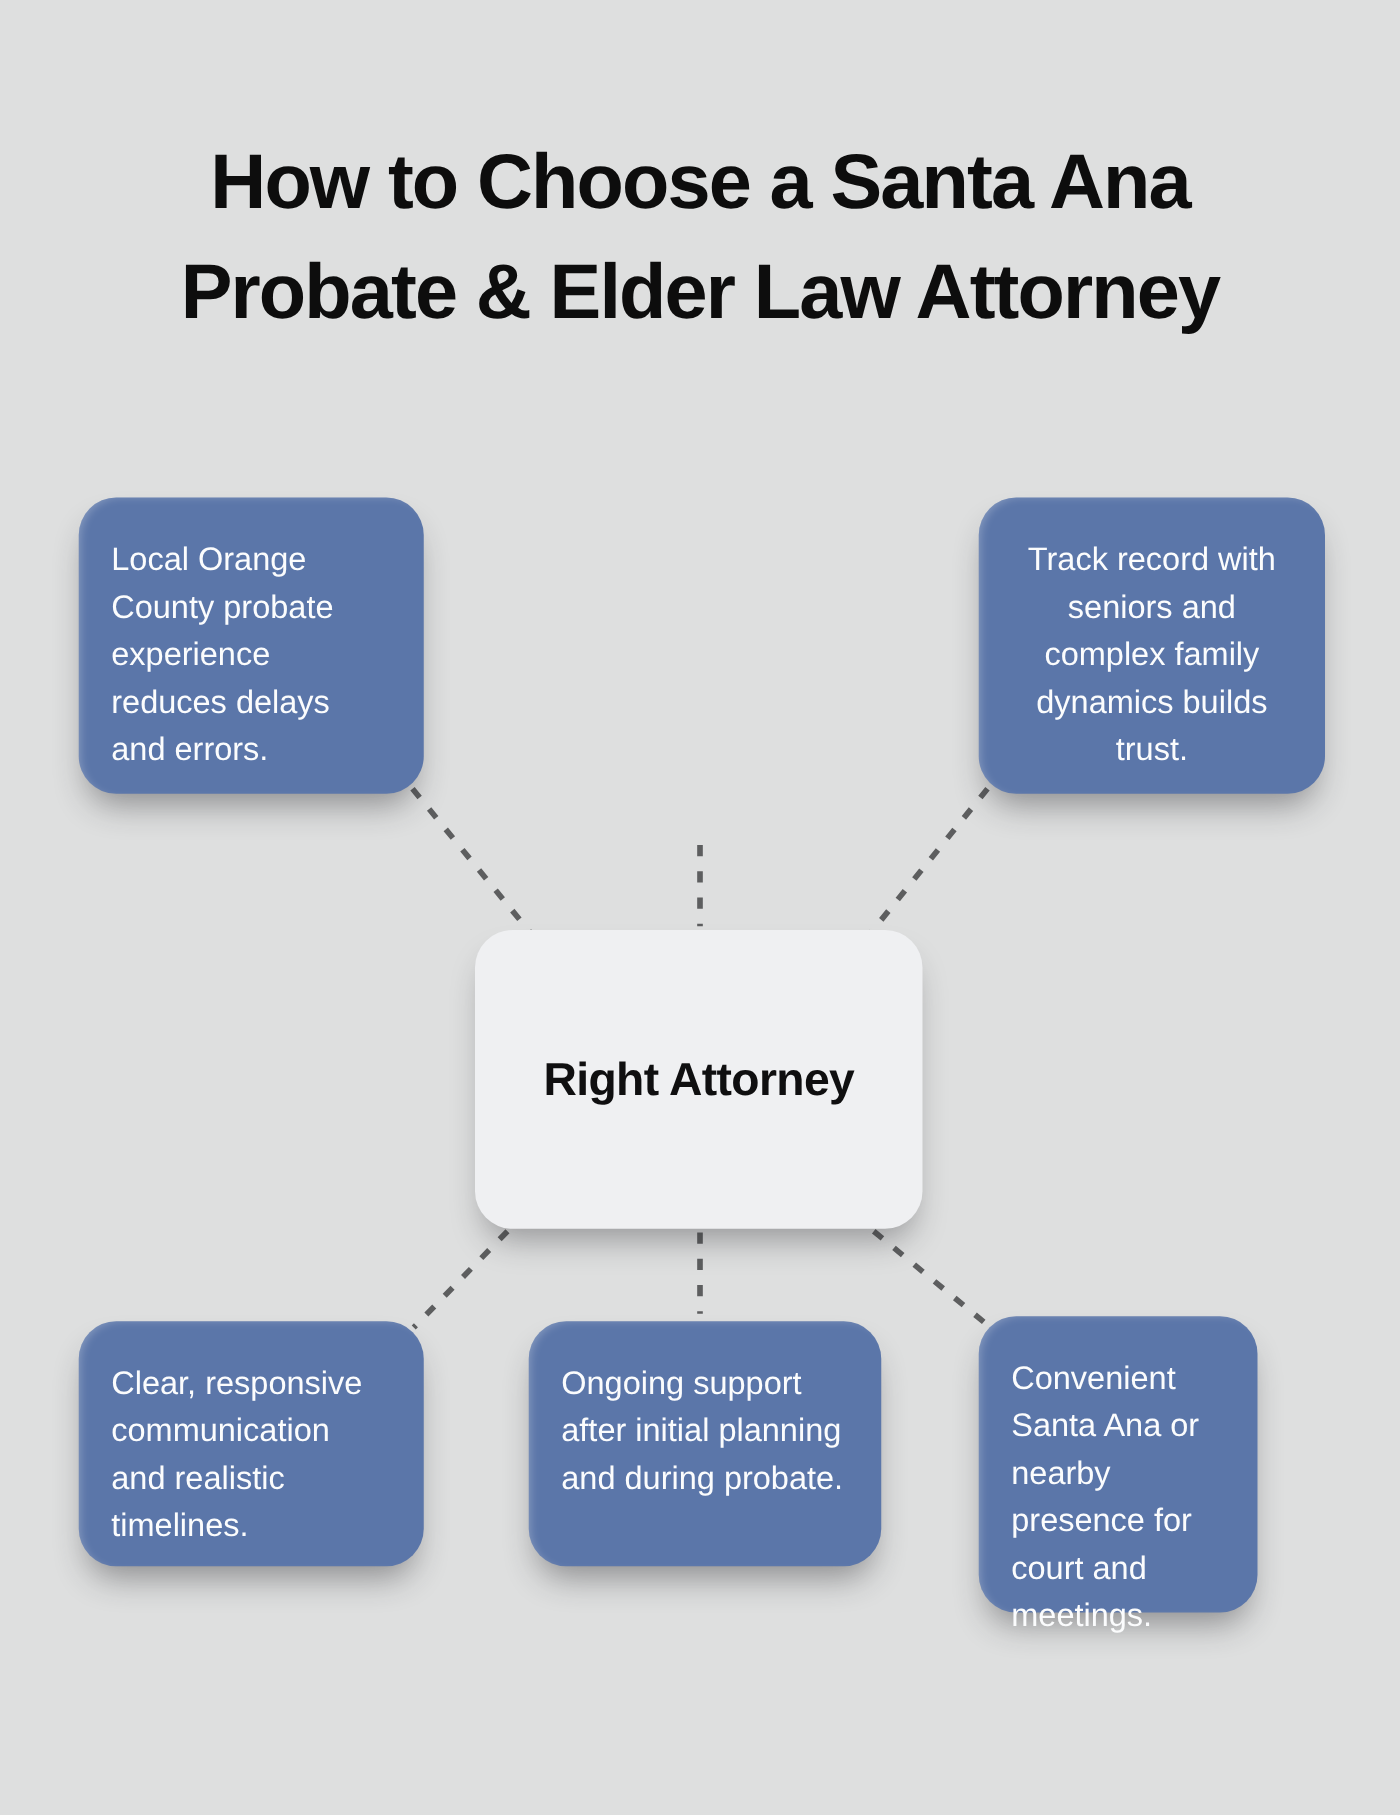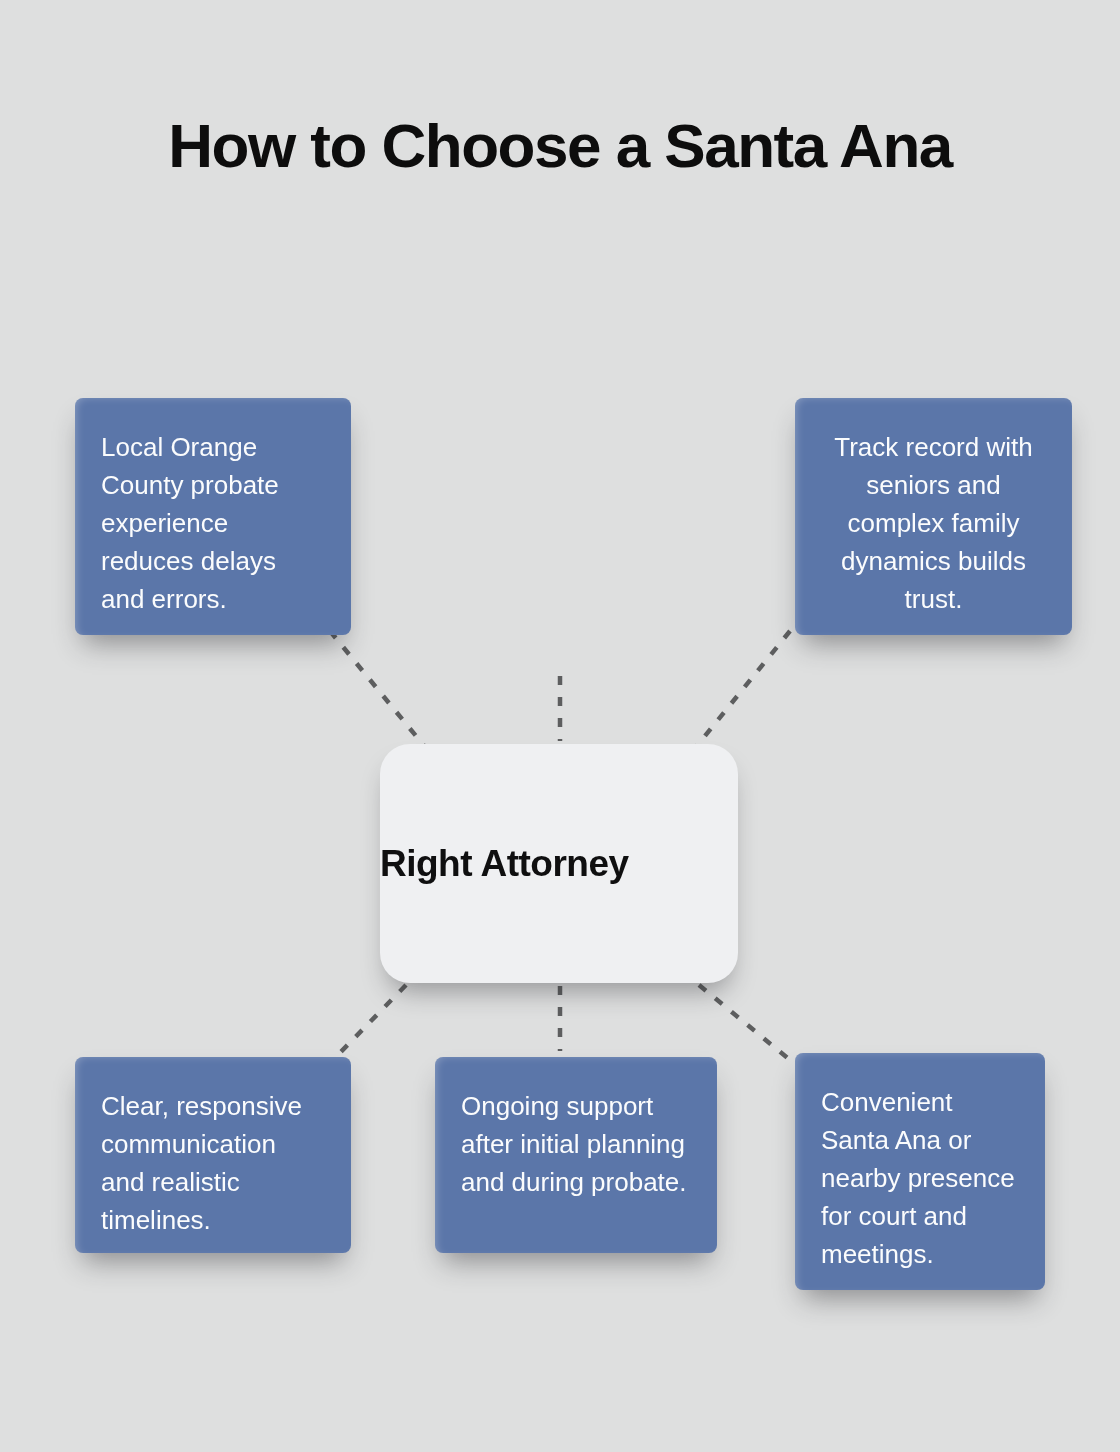--- a/index.html
+++ b/index.html
@@ -47,59 +47,59 @@
   .connector {
     stroke: var(--connector);
     stroke-width: 4.5;
     stroke-dasharray: 9 12;
     fill: none;
   }
   .node {
     position: absolute;
     background: var(--node-fill);
     color: var(--node-text);
-    border-radius: 8px;
+    border-radius: 30px;
     font-size: 26px;
     line-height: 38px;
     padding: 30px 26px;
     box-shadow: 0 16px 26px -8px rgba(40, 40, 45, 0.45),
                 inset 4px 2px 8px -3px rgba(255, 255, 255, 0.28);
-    margin-left: 12px;
   }
   .n1 { left: 63px;  top: 398px;  width: 276px; height: 237px; }
   .n2 { left: 423px; top: 398px;  width: 282px; height: 274px; }
   .n3 { left: 783px; top: 398px;  width: 277px; height: 237px; text-align: center; }
   .n4 { left: 63px;  top: 1057px; width: 276px; height: 196px; }
   .n5 { left: 423px; top: 1057px; width: 282px; height: 196px; }
-  .n6 { left: 783px; top: 1053px; width: 250px; height: 237px; }
+  .n6 { left: 783px; top: 1053px; width: 223px; height: 237px; }
   .center-node {
     position: absolute;
     left: 380px;
     top: 744px;
     width: 358px;
     height: 239px;
     background: var(--center-fill);
     color: var(--center-text);
     border-radius: 30px;
     display: flex;
     align-items: center;
-    justify-content: flex-start;
+    justify-content: center;
     font-size: 37px;
     font-weight: bold;
     letter-spacing: -0.5px;
     box-shadow: 0 16px 26px -8px rgba(40, 40, 45, 0.4);
   }
 </style>
 </head>
 <body>
 
 <div class="canvas">
 
   <div class="title">
     <div>How to Choose a Santa Ana</div>
+    <div>Probate &amp; Elder Law Attorney</div>
   </div>
 
   <svg class="connectors" viewBox="0 0 1120 1452" xmlns="http://www.w3.org/2000/svg">
     <line class="connector" x1="330" y1="631" x2="425" y2="747"></line>
     <line class="connector" x1="560" y1="676" x2="560" y2="741"></line>
     <line class="connector" x1="790" y1="631" x2="696" y2="747"></line>
     <line class="connector" x1="406" y1="985" x2="331" y2="1062"></line>
     <line class="connector" x1="560" y1="986" x2="560" y2="1051"></line>
     <line class="connector" x1="699" y1="985" x2="790" y2="1060"></line>
   </svg>

